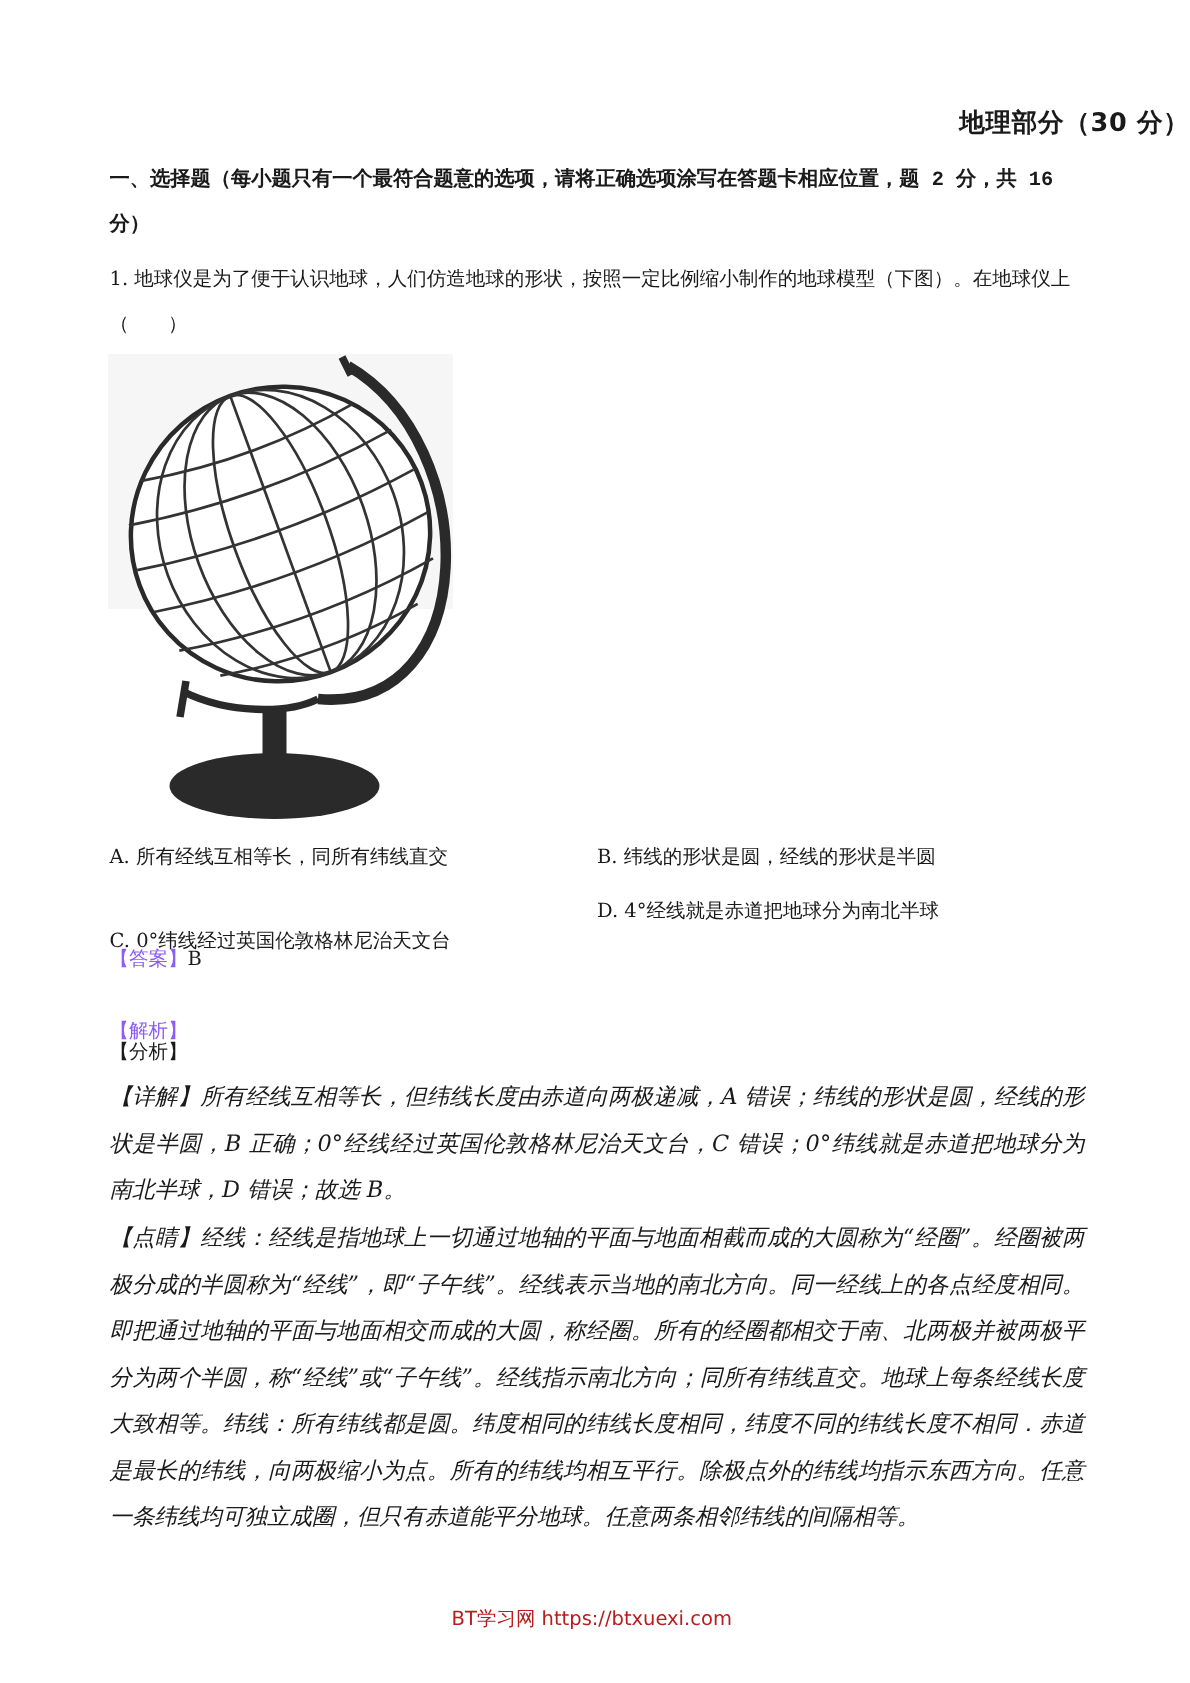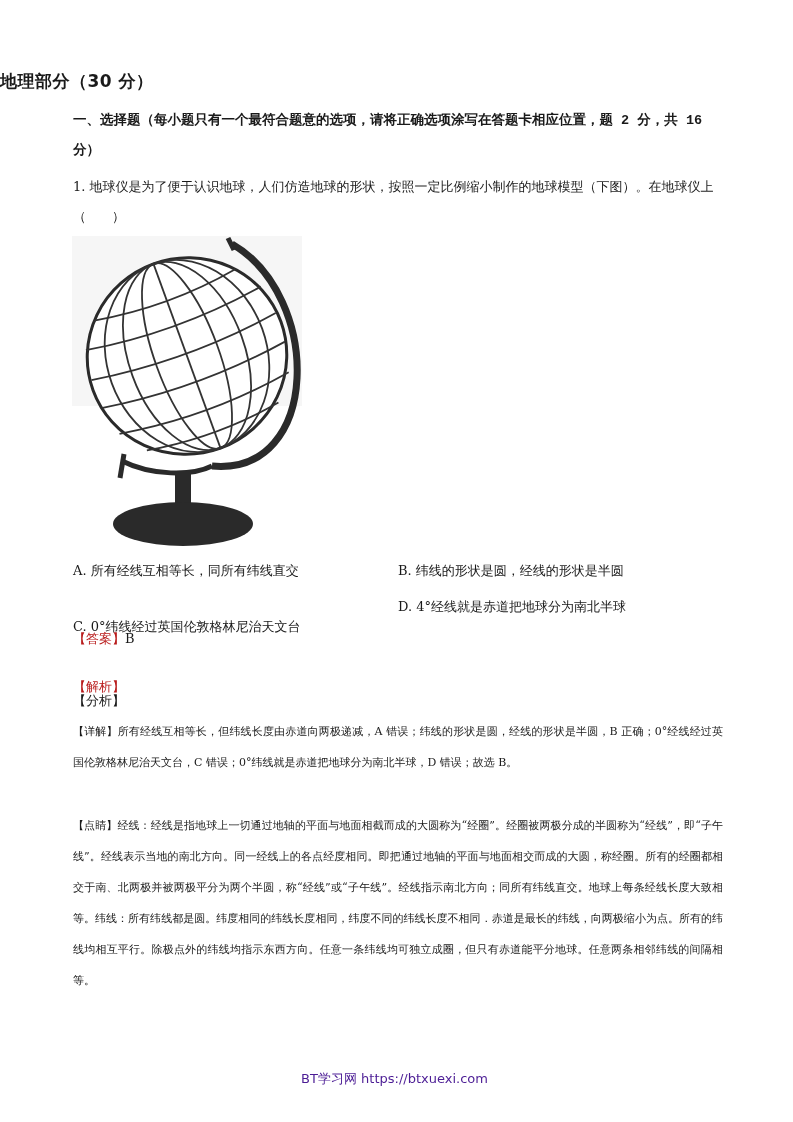--- a/index.html
+++ b/index.html
@@ -2,50 +2,51 @@
 <html><head>
 <meta charset="utf-8">
 <style>
   html, body { margin: 0; padding: 0; background: #ffffff; }
   body {
     width: 793px; height: 1122px; position: relative; overflow: hidden;
     font-family: "DejaVu Serif", "Liberation Serif", serif;
     color: #1a1a1a;
   }
   .page-title {
-    position: absolute; top: 70px; left: 0; width: 793px; text-align: left;
+    position: absolute; top: 70px; left: 0; width: 793px; text-align: right;
     font-family: "DejaVu Sans", "Liberation Sans", sans-serif;
     font-weight: bold; font-size: 17px; letter-spacing: 0.5px;
   }
   .section-heading {
     position: absolute; left: 73px; top: 106px; width: 650px;
     font-family: Liberation Mono, monospace;
     font-weight: bold; font-size: 13.5px; line-height: 30px;
   }
   .question {
     position: absolute; left: 73px; top: 172px; width: 650px;
     font-size: 13px; line-height: 30px;
   }
   .figure {
     position: absolute; left: 72px; top: 236px; width: 248px; height: 318px;
   }
   .options { position: absolute; left: 73px; top: 562px; width: 660px; font-size: 13px; }
   .opt { position: absolute; white-space: nowrap; }
   .label-line {
     position: absolute; left: 73px; font-size: 13px;
   }
-  .blue { color: #b91c1c; }
+  .blue { color: #8b5cf6; }
   .para {
-    position: absolute; left: 73px; width: 650px; font-size: 11px; line-height: 31px;
+    position: absolute; left: 73px; width: 650px; font-size: 15px; line-height: 31px;
     text-align: justify;
+    font-style: italic;
   }
   .footer {
     position: absolute; top: 1070px; left: 0; width: 789px; text-align: center;
     font-family: "DejaVu Sans", "Liberation Sans", sans-serif;
-    font-size: 13px; color: #4c1d95;
+    font-size: 13px; color: #b91c1c;
   }
 </style>
 </head>
 <body>
 
 <div class="page-title">地理部分（30 分）</div>
 
 <div class="section-heading">一、选择题（每小题只有一个最符合题意的选项，请将正确选项涂写在答题卡相应位置，题 2 分，共 16 分）</div>
 
 <div class="question">

